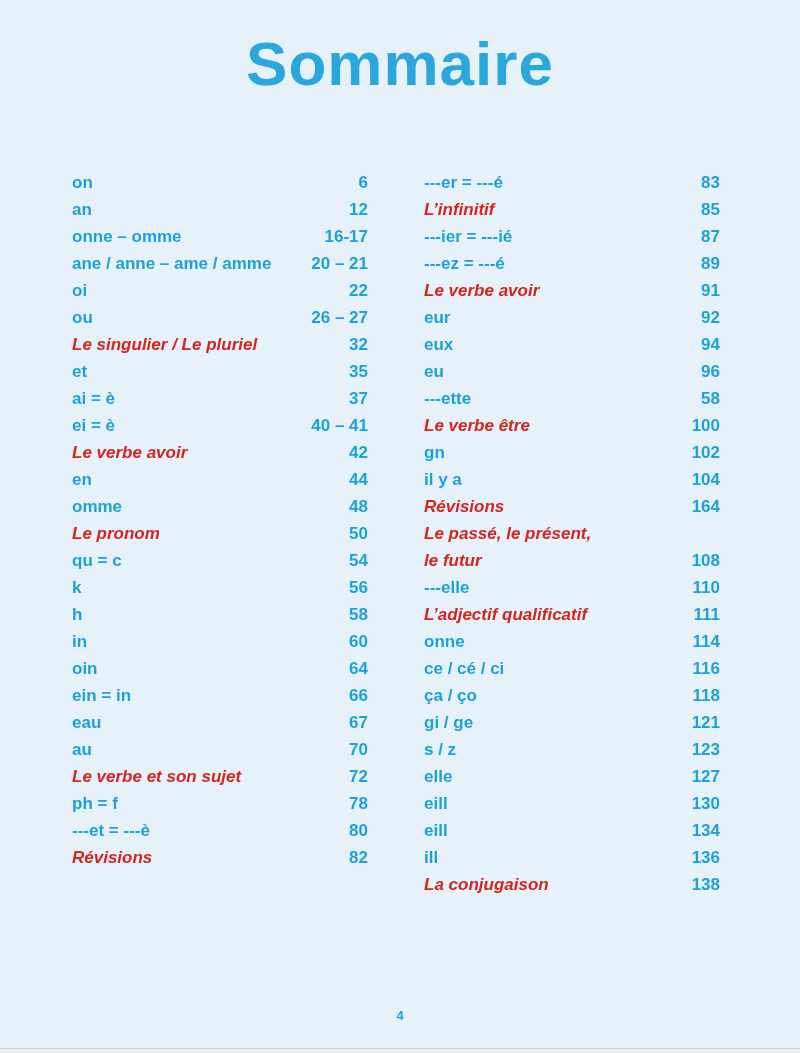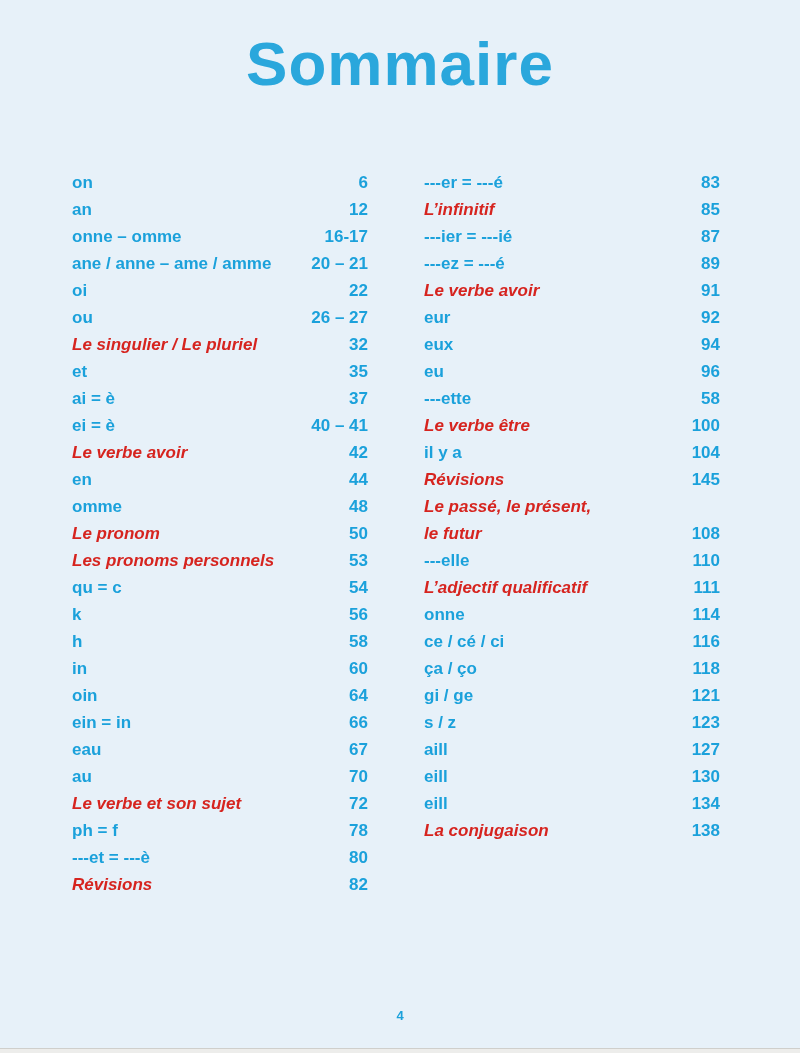--- a/index.html
+++ b/index.html
@@ -141,24 +141,20 @@
           <span class="page-no">44</span>
         </div>
         <div class="row blue">
           <span class="label">omme</span>
           <span class="page-no">48</span>
         </div>
         <div class="row red">
           <span class="label">Le pronom</span>
           <span class="page-no">50</span>
         </div>
-        <div class="row red">
-          <span class="label">Les pronoms personnels</span>
-          <span class="page-no">53</span>
-        </div>
         <div class="row blue">
           <span class="label">qu = c</span>
           <span class="page-no">54</span>
         </div>
         <div class="row blue">
           <span class="label">k</span>
           <span class="page-no">56</span>
         </div>
         <div class="row blue">
           <span class="label">h</span>
@@ -236,26 +232,30 @@
         </div>
         <div class="row blue">
           <span class="label">---ette</span>
           <span class="page-no">58</span>
         </div>
         <div class="row red">
           <span class="label">Le verbe être</span>
           <span class="page-no">100</span>
         </div>
         <div class="row blue">
+          <span class="label">gn</span>
+          <span class="page-no">102</span>
+        </div>
+        <div class="row blue">
           <span class="label">il y a</span>
           <span class="page-no">104</span>
         </div>
         <div class="row red">
           <span class="label">Révisions</span>
-          <span class="page-no">145</span>
+          <span class="page-no">164</span>
         </div>
         <div class="row red">
           <span class="label">Le passé, le présent,
 le futur</span>
           <span class="page-no">108</span>
         </div>
         <div class="row blue">
           <span class="label">---elle</span>
           <span class="page-no">110</span>
         </div>
@@ -277,30 +277,34 @@
         </div>
         <div class="row blue">
           <span class="label">gi / ge</span>
           <span class="page-no">121</span>
         </div>
         <div class="row blue">
           <span class="label">s / z</span>
           <span class="page-no">123</span>
         </div>
         <div class="row blue">
-          <span class="label">aill</span>
+          <span class="label">elle</span>
           <span class="page-no">127</span>
         </div>
         <div class="row blue">
           <span class="label">eill</span>
           <span class="page-no">130</span>
         </div>
         <div class="row blue">
           <span class="label">eill</span>
           <span class="page-no">134</span>
+        </div>
+        <div class="row blue">
+          <span class="label">ill</span>
+          <span class="page-no">136</span>
         </div>
         <div class="row red">
           <span class="label">La conjugaison</span>
           <span class="page-no">138</span>
         </div>
       </div>
   </div>
 
   <div class="folio">4</div>
   <div class="bottom-edge"></div>

